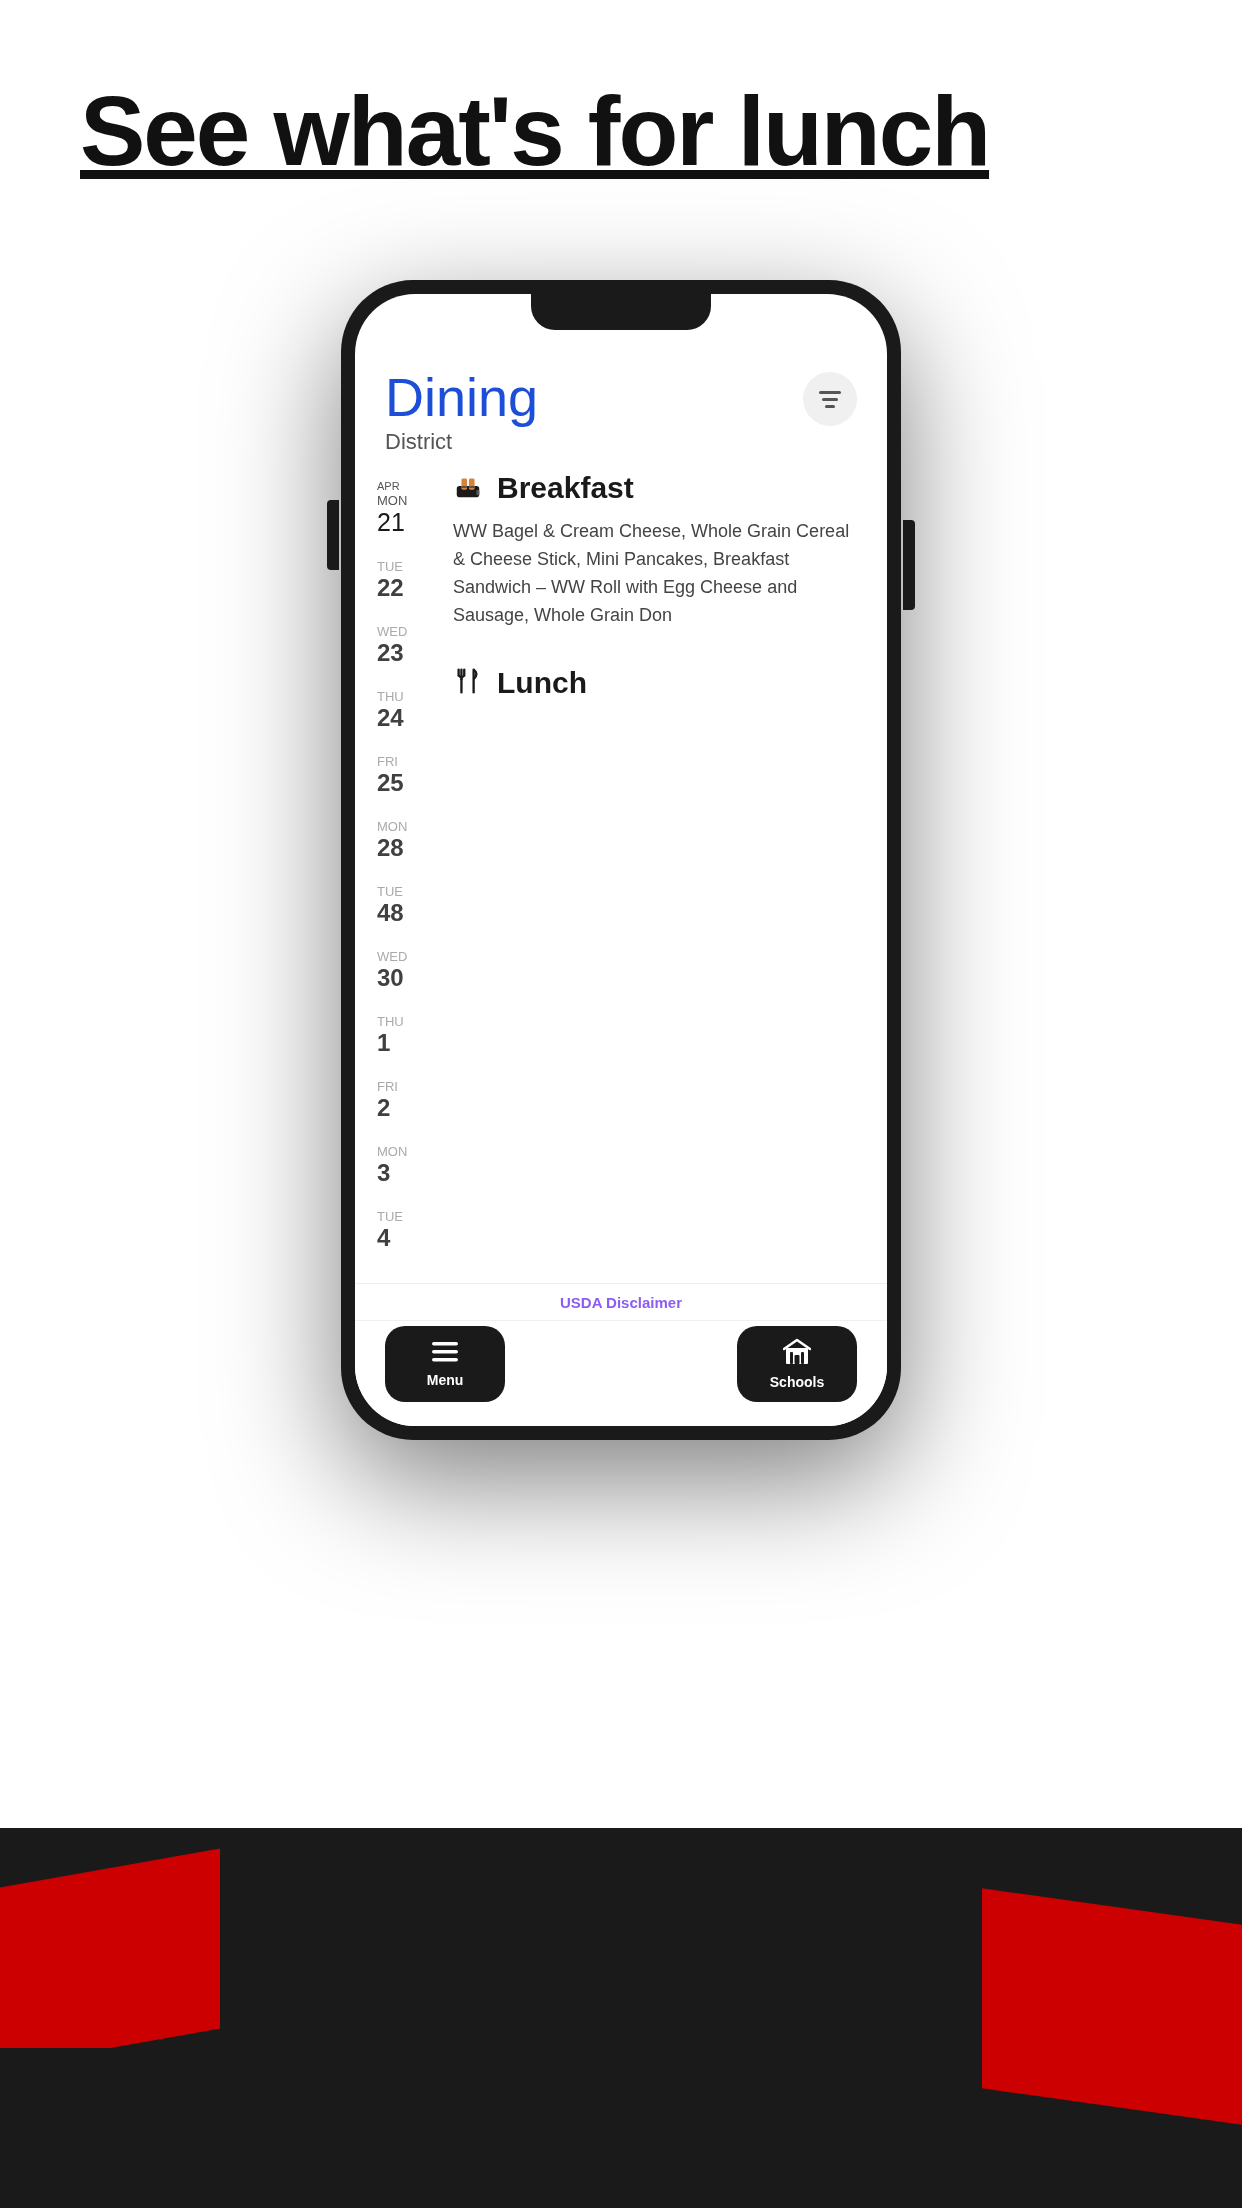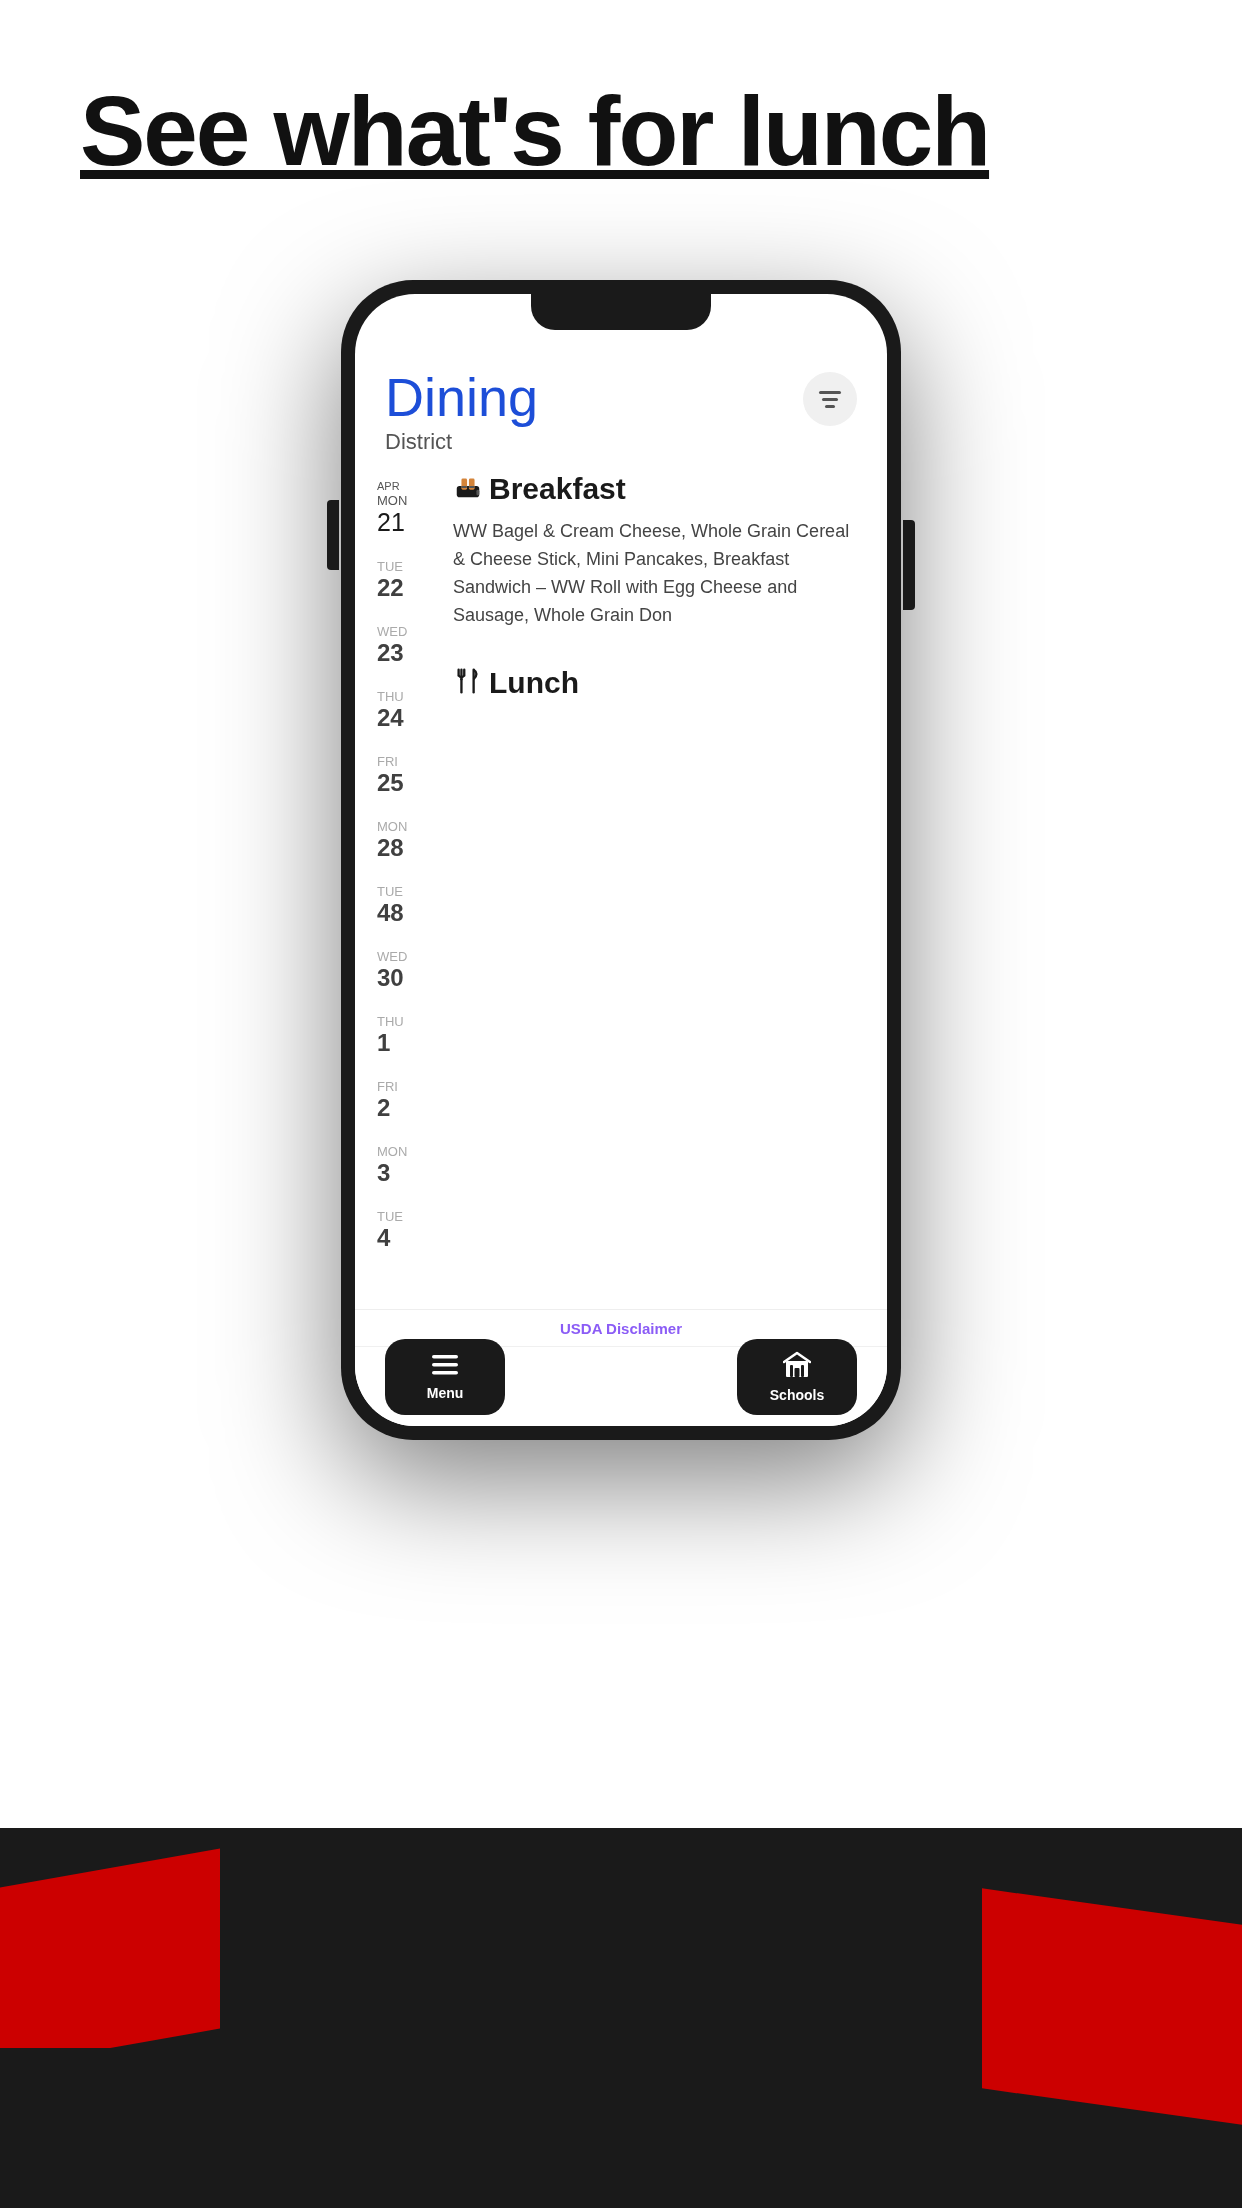--- a/index.html
+++ b/index.html
@@ -270,22 +270,21 @@
     }
 
     .meal-content::-webkit-scrollbar { display: none; }
 
     .meal-section {
       margin-bottom: 36px;
     }
 
     .meal-header {
       display: flex;
-      align-items: center;
-      gap: 6px;
+      gap: 14px;
       margin-bottom: 12px;
     }
 
     .meal-icon {
       font-size: 28px;
       line-height: 1;
     }
 
     .meal-title {
       font-size: 30px;
@@ -294,21 +293,21 @@
     }
 
     .meal-description {
       font-size: 18px;
       color: #444;
       line-height: 1.55;
     }
 
     
     .bottom-bar {
-      height: 80px;
+      height: 106px;
       background: #ffffff;
       border-top: 1px solid #f0f0f0;
       display: flex;
       align-items: center;
       justify-content: space-between;
       padding: 0 30px 20px 30px;
     }
 
     .disclaimer-text {
       position: absolute;

